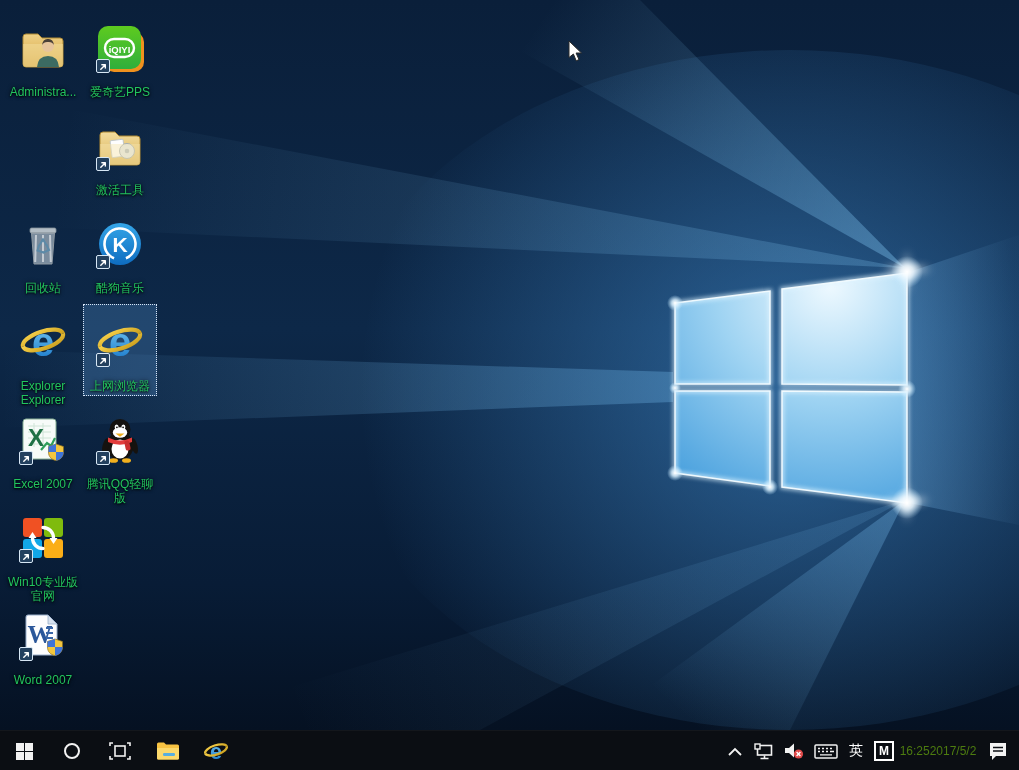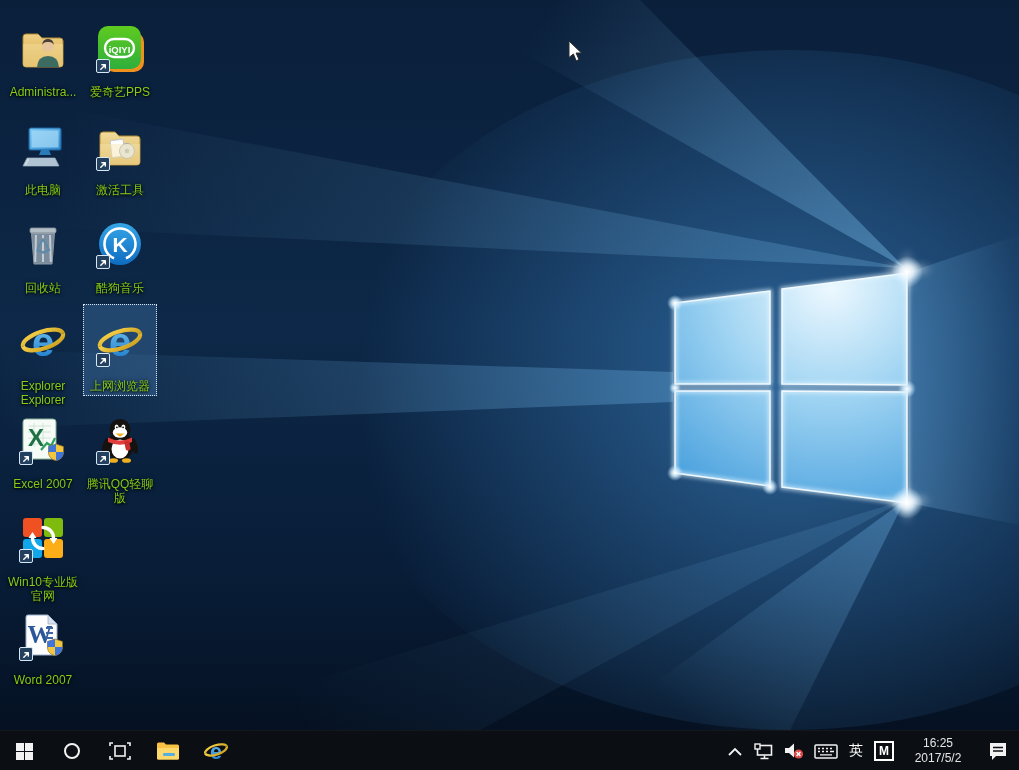--- a/index.html
+++ b/index.html
@@ -10,30 +10,30 @@
   #wallpaper{position:absolute;left:0;top:0;width:1019px;height:730px;z-index:0;}
   
   #icons{position:absolute;left:6px;top:0;width:160px;height:730px;z-index:2;}
   .cell{position:absolute;width:74px;padding:2px 1px 3px;text-align:center;cursor:default;}
   .cell.sel{background:rgba(98,162,228,.25);outline:1px dotted #d8e6f8;outline-offset:-1px;}
   .ic{position:relative;width:48px;height:48px;margin:12px auto;}
   .ic svg{display:block;}
   .sc{position:absolute;left:0;bottom:-1px;width:14px;height:14px;background:#23405e;
       border:1px solid #d7e7f5;border-radius:2px;display:flex;align-items:center;justify-content:center;}
   .sc svg{width:9px;height:9px;}
-  .lbl{margin-top:13px;font-size:12px;line-height:14px;color:#84cc16;
+  .lbl{margin-top:13px;font-size:12px;line-height:14px;color:#22c55e;
        text-shadow:0 1px 2px #000,0 0 4px rgba(0,0,0,.85);word-break:break-word;}
   
   #taskbar{position:absolute;left:0;bottom:0;width:1019px;height:40px;background:#0b0e13;
            border-top:1px solid rgba(255,255,255,.04);z-index:10;display:flex;align-items:stretch;}
   .tb-btn{width:48px;height:40px;display:flex;align-items:center;justify-content:center;cursor:default;}
   #tray{position:absolute;right:0;top:0;height:40px;display:flex;align-items:stretch;}
   .tr-it{display:flex;align-items:center;justify-content:center;height:40px;color:#f2f2f2;cursor:default;}
   .tr-txt{font-size:14px;color:#fff;}
-  #clock{flex-direction:column;justify-content:center;line-height:15px;font-size:12px;color:#e5e5e5;text-align:center;}
+  #clock{flex-direction:row;justify-content:center;line-height:15px;font-size:12px;color:#4d7c0f;text-align:center;}
   
   #cursor{position:absolute;z-index:50;pointer-events:none;}
 </style>
 </head>
 <body>
 
 <div id="screen">
 
   <svg id="wallpaper" viewBox="0 0 1019 730" preserveAspectRatio="none">
     <defs>
@@ -174,38 +174,20 @@
         </svg>
         <span class="sc">
           <svg viewBox="0 0 10 10">
               <path d="M2,8 L7,3 M7,3 L3.2,3 M7,3 L7,6.8" stroke="#fff" stroke-width="1.6" fill="none" stroke-linecap="round"></path>
             </svg>
         </span>
       </div>
       <div class="lbl">爱奇艺PPS</div>
     </div>
 
-    <div class="cell" style="left:0;top:108px">
-      <div class="ic">
-        <svg viewBox="0 0 48 48" width="48" height="48">
-          <defs>
-              <linearGradient id="mon" x1="0" y1="0" x2="1" y2="1">
-            <stop offset="0" stop-color="#7cc8f5"></stop>
-                <stop offset="1" stop-color="#2a86cc"></stop>
-              </linearGradient>
-            </defs>
-          <rect x="10" y="6" width="32" height="22" rx="2" fill="url(#mon)" stroke="#1c639f" stroke-width="1.2"></rect>
-          <rect x="12.5" y="8.5" width="27" height="17" fill="#aaddf8" opacity="0.7"></rect>
-          <polygon points="22,28 30,28 32,33 20,33" fill="#2a7bb8"></polygon>
-          <polygon points="8,36 36,36 40,44 4,44" fill="#c8d8e4" stroke="#8aa0b4" stroke-width="0.8"></polygon>
-          <path d="M10,38 L37,38 M9,40 L38,40 M8,42 L39,42" stroke="#93aabd" stroke-width="0.9"></path>
-        </svg>
-      </div>
-      <div class="lbl">此电脑</div>
-    </div>
 
     <div class="cell" style="left:0;top:206px">
       <div class="ic">
         <svg viewBox="0 0 48 48" width="48" height="48">
           <rect x="11" y="8" width="26" height="5" rx="1.5" fill="#b3bdc5" stroke="#87929b" stroke-width="0.8"></rect>
           <polygon points="12.5,13 35.5,13 33,44 15,44" fill="rgba(214,224,232,0.55)" stroke="#8f9aa3" stroke-width="1"></polygon>
           <path d="M17,15 L16.2,42 M24,15 L24,42 M31,15 L31.8,42" stroke="rgba(255,255,255,0.55)" stroke-width="2"></path>
           <g stroke="#5c8aa8" stroke-width="2" fill="none" stroke-linecap="round">
             <path d="M20.5,25 L24,19.5 L27.5,25"></path>
             <path d="M27.5,25 L30,30 L24.5,32.5"></path>

